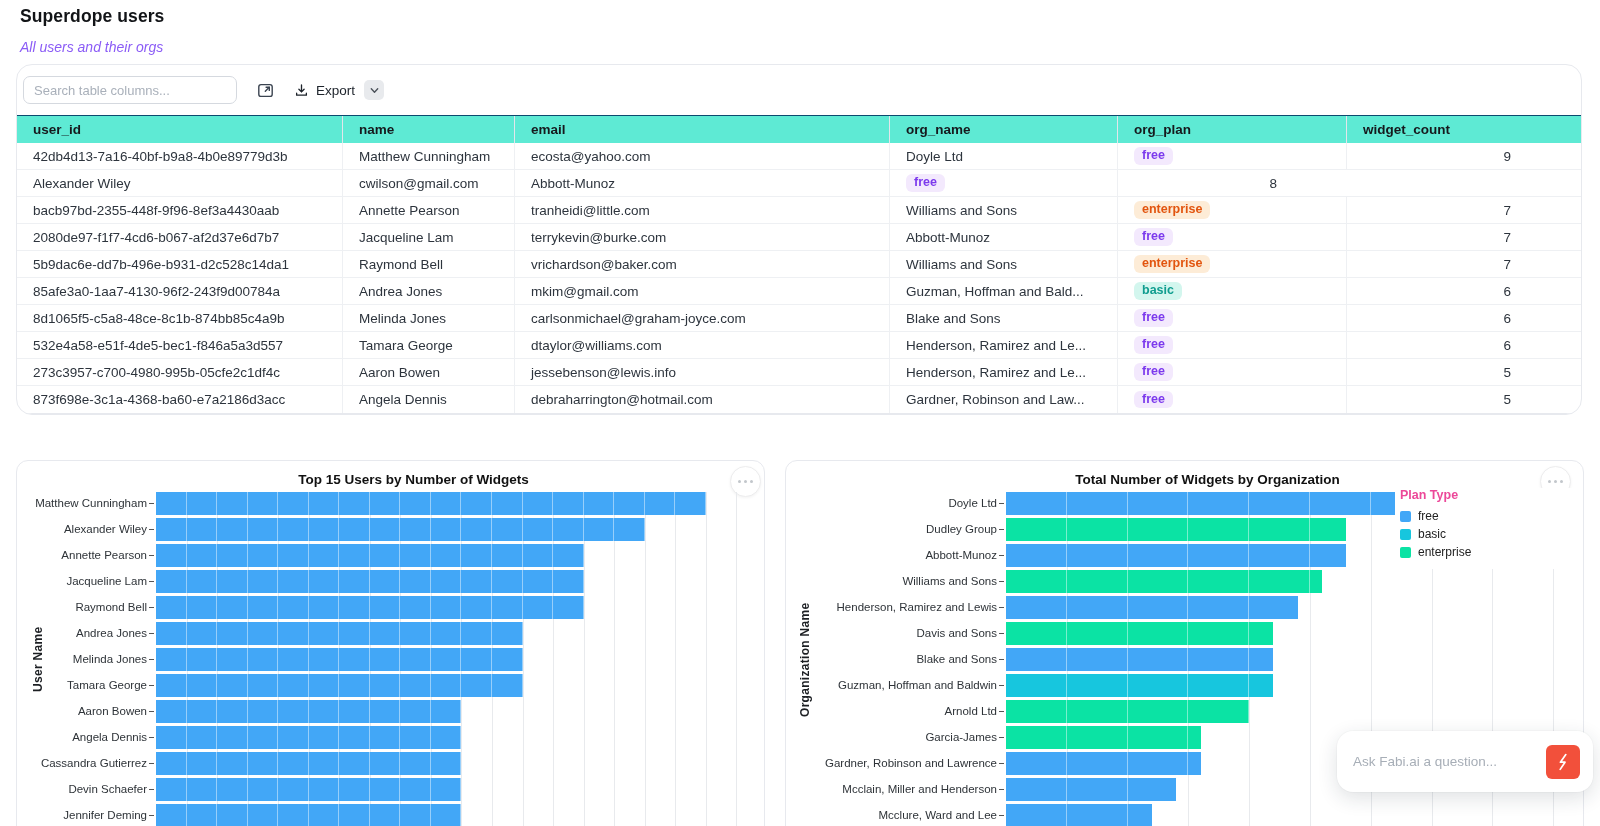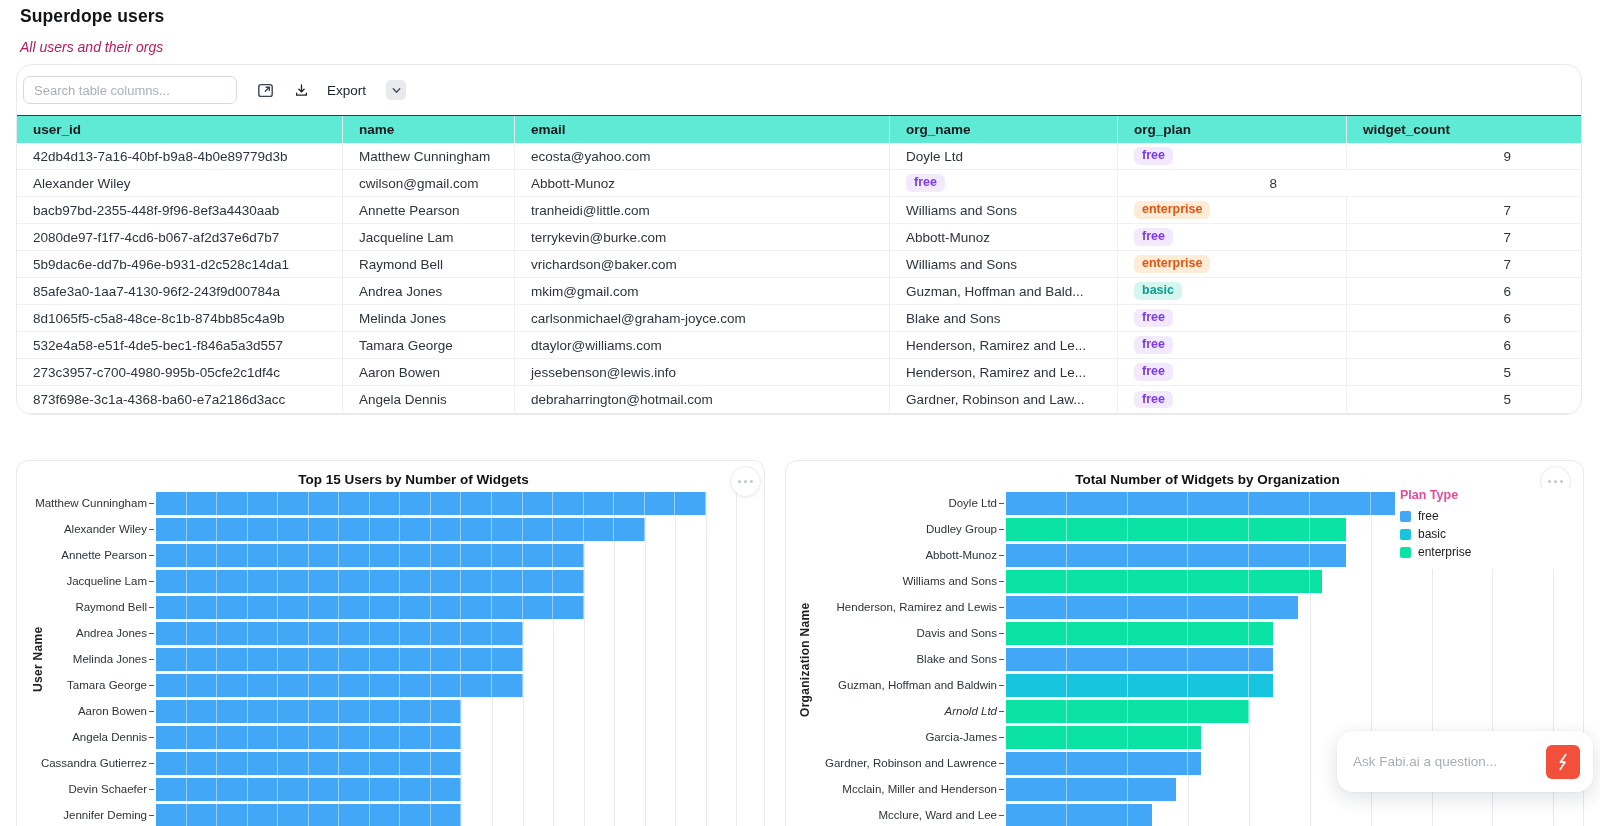--- a/index.html
+++ b/index.html
@@ -2,31 +2,31 @@
 <html><head>
 <meta charset="utf-8">
 <style>
   * { box-sizing: border-box; margin: 0; padding: 0; }
   html, body { width: 1600px; height: 826px; overflow: hidden; background: #fff;
     font-family: "Liberation Sans", sans-serif; position: relative; }
 
   
   .page-header { position: absolute; left: 20px; top: 6px; }
   .page-title { font-size: 17.5px; font-weight: 700; color: #121417; letter-spacing: .1px; }
-  .page-subtitle { margin-top: 12px; font-size: 14px; font-style: italic; color: #be185d; }
+  .page-subtitle { margin-top: 12px; font-size: 14px; font-style: italic; color: #8b5cf6; }
 
   
   .table-card { position: absolute; left: 16px; top: 64px; width: 1566px; height: 351px;
     background: #fff; border: 1px solid #e7e9ee; border-radius: 16px; overflow: hidden; }
   .toolbar { height: 50px; display: flex; align-items: center; gap: 20px; padding: 0 10px 0 6px; }
   .search-input { width: 214px; height: 28px; border: 1px solid #d5d9df; border-radius: 7px;
     padding: 0 10px; font-size: 13px; color: #333; outline: none; font-family: inherit; }
   .search-input::placeholder { color: #a9b0ba; }
   .icon-btn { background: none; border: none; cursor: pointer; display: flex; align-items: center; }
-  .export-btn { display: flex; align-items: center; gap: 18px; background: none; border: none;
+  .export-btn { display: flex; align-items: center; gap: 7px; background: none; border: none;
     font-size: 13.5px; color: #1d232b; cursor: pointer; font-family: inherit; }
   .chev-box { width: 20px; height: 20px; background: #e8eaed; border-radius: 5px;
     display: flex; align-items: center; justify-content: center; margin-left: 2px; }
 
   
   .trow { display: grid; grid-template-columns: 326px 172px 375px 228px 229px 1fr; }
   .thead { height: 28px; background: #5eead4; border-top: 1px solid #0c4a6e; }
   .thead .cell { font-weight: 700; color: #16191d; font-size: 13.5px; border-right: 1px solid #e3e6eb; }
   .tbody .trow { height: 27px; border-bottom: 1px solid #eef0f3; }
   .tbody .trow:last-child { border-bottom: none; }
@@ -350,21 +350,21 @@
   <div class="axis-title">Organization Name</div>
   <div class="ylabels">
       <div class="ylabel" style="top: 0px;">Doyle Ltd</div>
       <div class="ylabel" style="top: 26px;">Dudley Group</div>
       <div class="ylabel" style="top: 52px;">Abbott-Munoz</div>
       <div class="ylabel" style="top: 78px;">Williams and Sons</div>
       <div class="ylabel" style="top: 104px;">Henderson, Ramirez and Lewis</div>
       <div class="ylabel" style="top: 130px;">Davis and Sons</div>
       <div class="ylabel" style="top: 156px;">Blake and Sons</div>
       <div class="ylabel" style="top: 182px;">Guzman, Hoffman and Baldwin</div>
-      <div class="ylabel" style="top: 208px; font-style: italic;">Arnold Ltd</div>
+      <div class="ylabel" style="top: 208px;">Arnold Ltd</div>
       <div class="ylabel" style="top: 234px;">Garcia-James</div>
       <div class="ylabel" style="top: 260px;">Gardner, Robinson and Lawrence</div>
       <div class="ylabel" style="top: 286px;">Mcclain, Miller and Henderson</div>
       <div class="ylabel" style="top: 312px;">Mcclure, Ward and Lee</div>
     </div>
   <div class="plot">
       <div class="gridline" style="left: 10.6838%;"></div>
       <div class="gridline" style="left: 21.3675%;"></div>
       <div class="gridline" style="left: 32.0513%;"></div>
       <div class="gridline" style="left: 42.735%;"></div>

